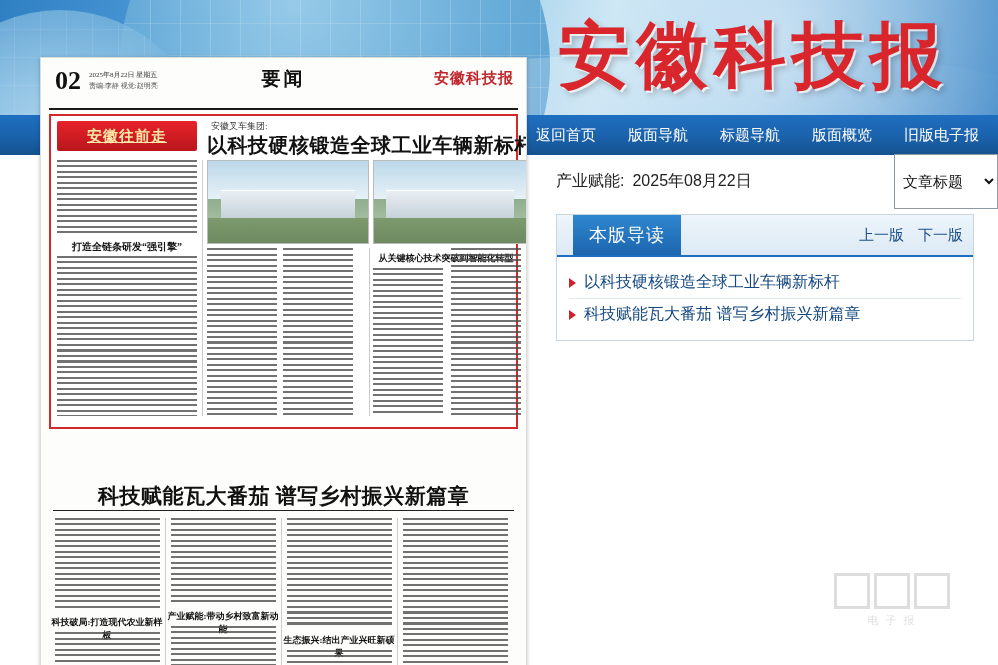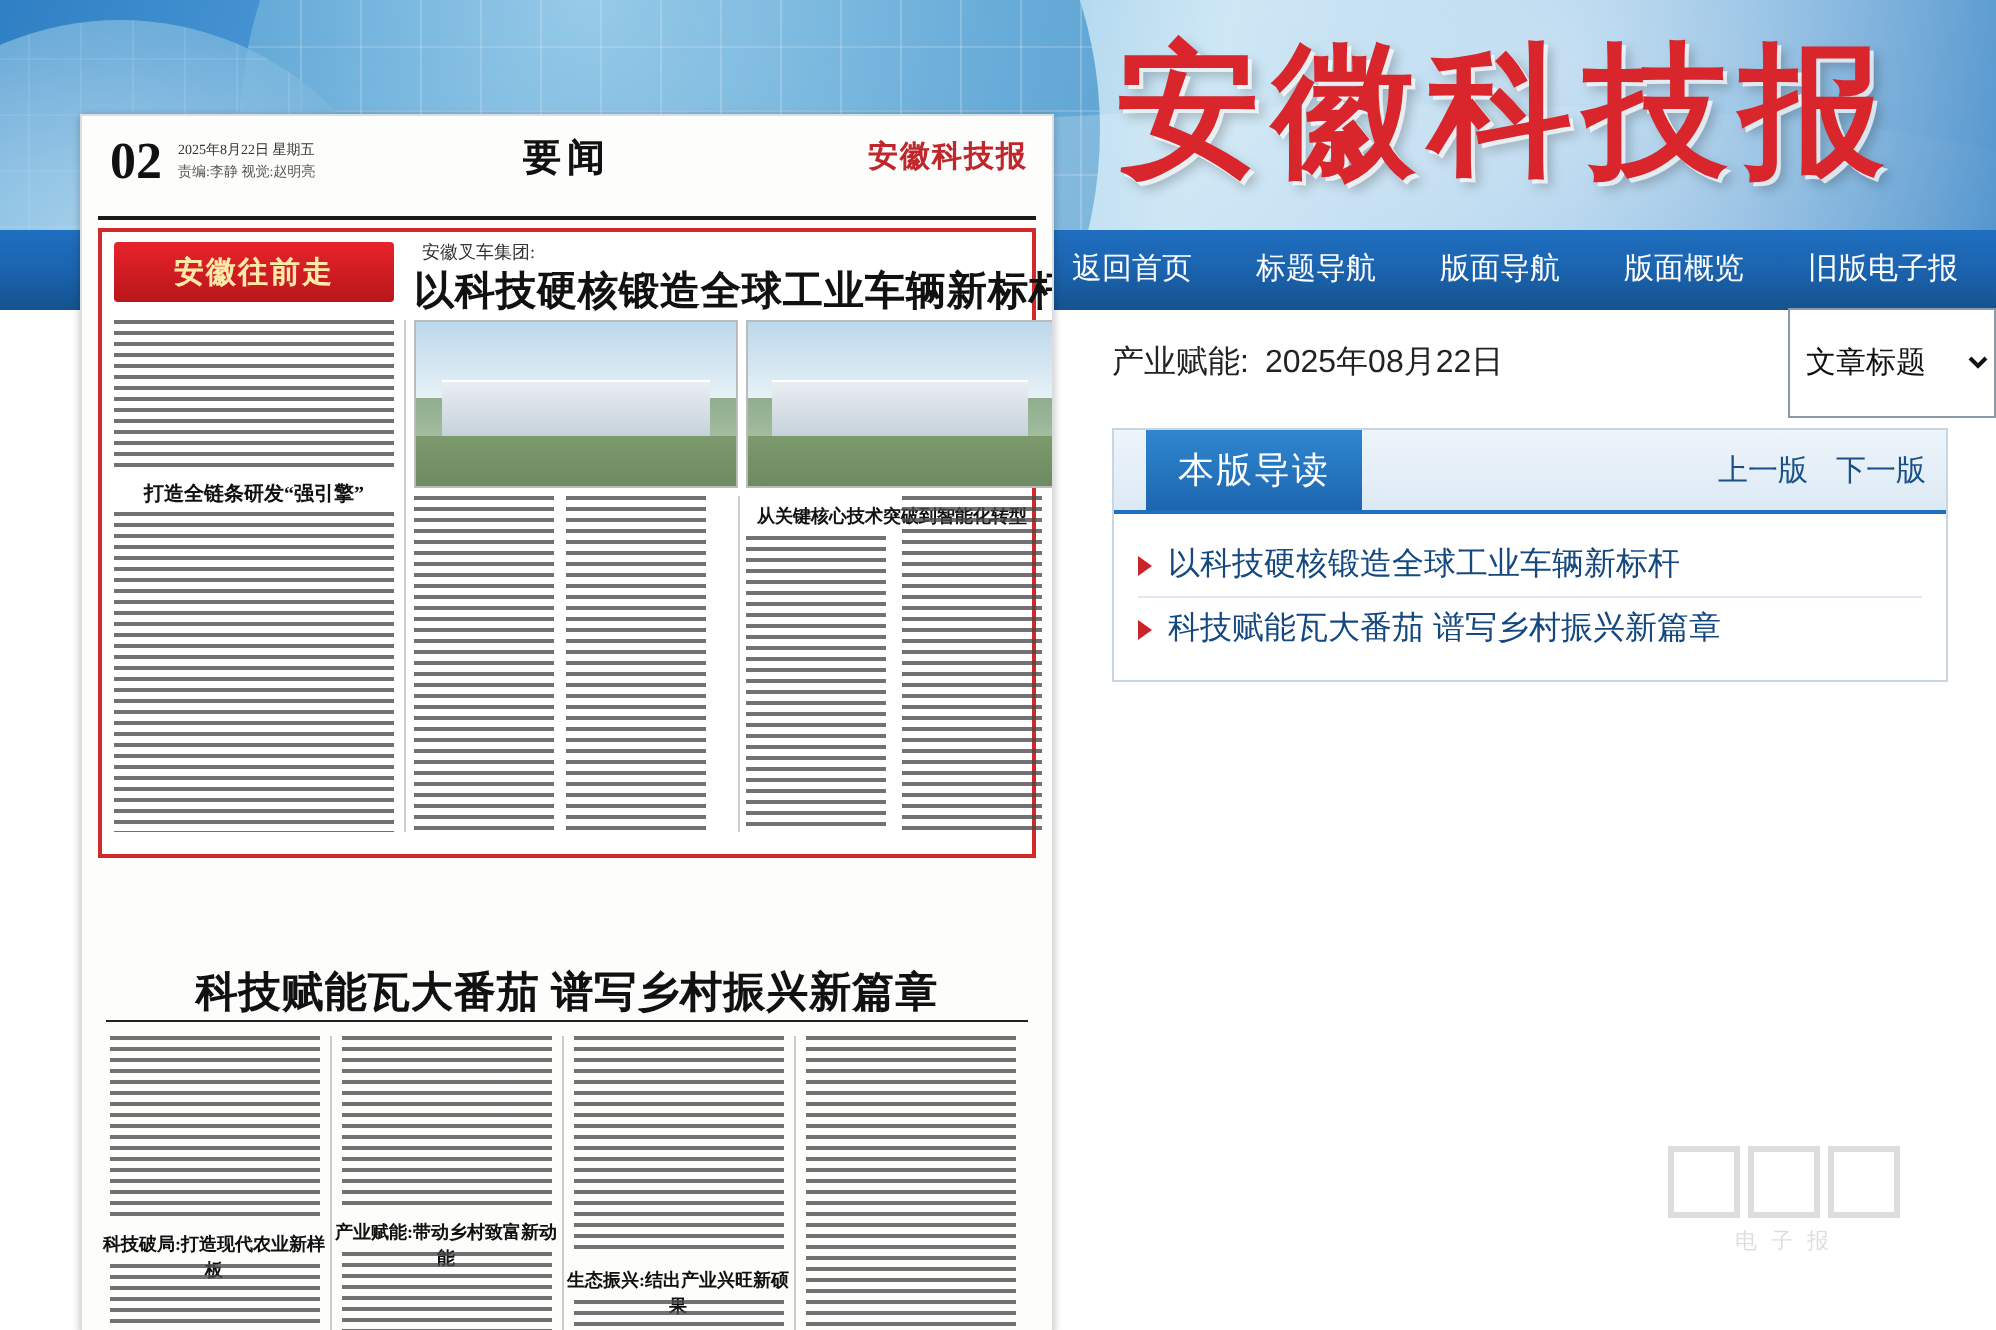--- a/index.html
+++ b/index.html
@@ -142,20 +142,21 @@
   }
   .art-logo {
     position: absolute; left: 6px; top: 5px;
     width: 140px; height: 30px;
     background: linear-gradient(180deg,#e8232a,#b8161c);
     color: #ffe9a8;
     font-size: 15px; font-weight: 700;
     display: flex; align-items: center; justify-content: center;
     letter-spacing: 1px;
     border-radius: 2px;
+    text-decoration: underline;
   }
   .art-kicker {
     position: absolute; left: 160px; top: 4px;
     font-size: 9px; color: #333;
   }
   .art-title {
     position: absolute; left: 156px; top: 16px;
     font-size: 20px; font-weight: 700; color: #111;
     letter-spacing: 0.5px;
     white-space: nowrap;
@@ -301,22 +302,22 @@
 
   <div class="banner">
     <div class="globe"></div>
     <div class="globe2"></div>
     <div class="swoosh"></div>
     <div class="masthead-title">安徽科技报</div>
   </div>
 
   <div class="navbar">
     <div class="nav-item">返回首页</div>
+    <div class="nav-item">版面导航</div>
     <div class="nav-item">标题导航</div>
-    <div class="nav-item">版面导航</div>
     <div class="nav-item">版面概览</div>
     <div class="nav-item">旧版电子报</div>
   </div>
 
   <div class="paper-wrap">
     <div class="paper-head">
       <div class="pageno">02</div>
       <div class="pagedate">
         <div>2025年8月22日 星期五</div>
         <div class="l2">责编:李静 视觉:赵明亮</div>

